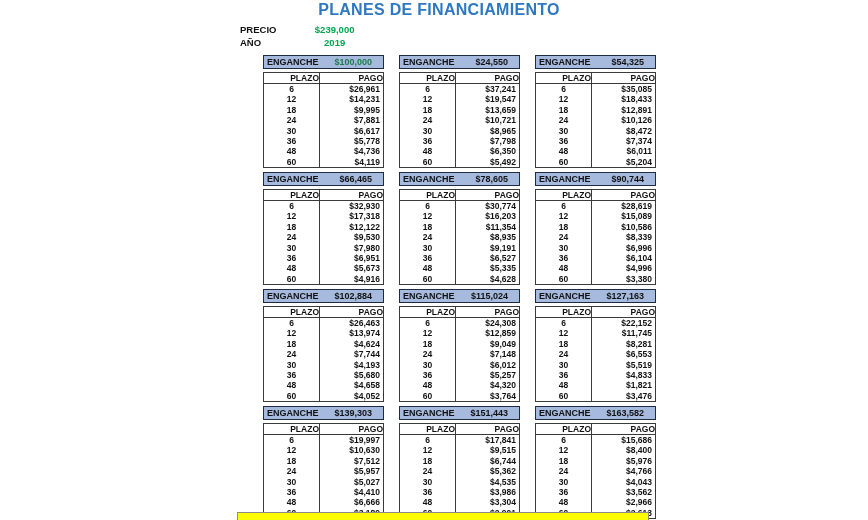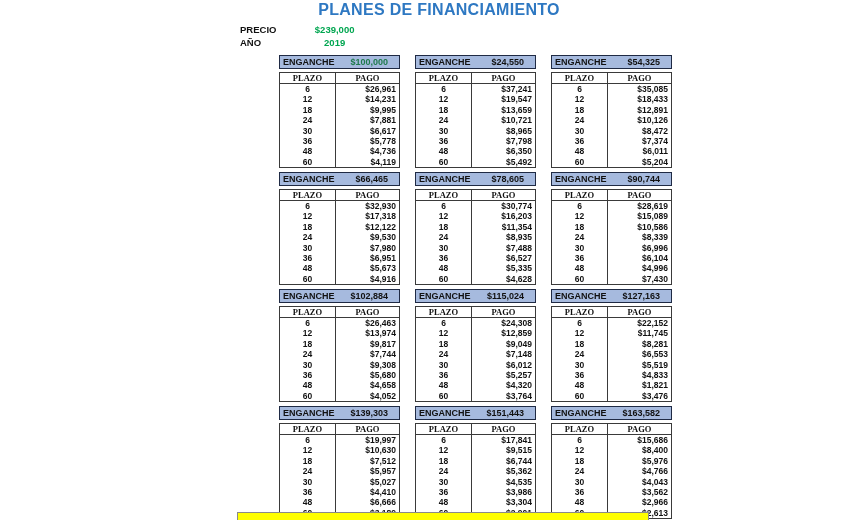--- a/index.html
+++ b/index.html
@@ -18,38 +18,38 @@
     position:absolute;left:233px;top:1px;width:412px;
     text-align:center;font-size:16px;letter-spacing:.3px;
     color:var(--title-blue);white-space:nowrap;
   }
   .info{position:absolute;left:240px;top:23px;font-size:9.5px;}
   .info-row{height:13px;line-height:13px;}
   .info-label{display:inline-block;width:68px;}
   .info-value{display:inline-block;width:48px;text-align:center;color:var(--value-green);}
 
   .plans-grid{
-    position:absolute;left:235px;top:55px;
+    position:absolute;left:219px;top:55px;
     display:grid;grid-template-columns:repeat(3,121px);
     column-gap:15px;row-gap:6px;padding-left:44px;
   }
   .plan-block{width:121px;height:111px;}
   .enganche-bar{
     height:14px;background:var(--header-fill);
     border:1.5px solid var(--header-border);
     display:flex;align-items:center;justify-content:space-between;
     font-size:9px;line-height:11px;padding:0 11px 0 3px;
   }
   .enganche-value.green{color:#1e7a4c;}
   .plan-table{
     margin-top:3px;border:1px solid var(--table-border);
     font-size:8.5px;background:#fff;
   }
   .tbl-head{display:flex;border-bottom:1px solid var(--table-border);height:11px;line-height:10px;}
-  .tbl-head .th{text-align:center;font-family:Liberation Serif, serif;}
+  .tbl-head .th{text-align:right;}
   .th.plazo,.td.plazo{width:56px;border-right:1px solid var(--table-border);}
   .th.pago,.td.pago{flex:1;}
   .tbl-body .tr{display:flex;height:10.4px;line-height:10.4px;}
   .td.plazo{text-align:center;}
   .td.pago{text-align:right;padding-right:3px;}
 
   .bottom-bar{
     position:absolute;left:237px;top:512px;width:412px;height:9px;
     background:var(--highlight-yellow);
     border:1px solid #8a8a8a;border-bottom:none;
@@ -283,21 +283,21 @@
             <div class="tr">
               <span class="td plazo">18</span>
               <span class="td pago">$11,354</span>
             </div>
             <div class="tr">
               <span class="td plazo">24</span>
               <span class="td pago">$8,935</span>
             </div>
             <div class="tr">
               <span class="td plazo">30</span>
-              <span class="td pago">$7,488</span>
+              <span class="td pago">$9,191</span>
             </div>
             <div class="tr">
               <span class="td plazo">36</span>
               <span class="td pago">$6,527</span>
             </div>
             <div class="tr">
               <span class="td plazo">48</span>
               <span class="td pago">$5,335</span>
             </div>
             <div class="tr">
@@ -342,21 +342,21 @@
             <div class="tr">
               <span class="td plazo">36</span>
               <span class="td pago">$6,104</span>
             </div>
             <div class="tr">
               <span class="td plazo">48</span>
               <span class="td pago">$4,996</span>
             </div>
             <div class="tr">
               <span class="td plazo">60</span>
-              <span class="td pago">$7,430</span>
+              <span class="td pago">$3,380</span>
             </div>
           </div>
     </div>
   </div>
 
   <div class="plan-block">
     <div class="enganche-bar">
       <span class="enganche-label">ENGANCHE</span>
       <span class="enganche-value">$102,884</span>
     </div>
@@ -369,29 +369,29 @@
             <div class="tr">
               <span class="td plazo">6</span>
               <span class="td pago">$26,463</span>
             </div>
             <div class="tr">
               <span class="td plazo">12</span>
               <span class="td pago">$13,974</span>
             </div>
             <div class="tr">
               <span class="td plazo">18</span>
-              <span class="td pago">$9,817</span>
+              <span class="td pago">$4,624</span>
             </div>
             <div class="tr">
               <span class="td plazo">24</span>
               <span class="td pago">$7,744</span>
             </div>
             <div class="tr">
               <span class="td plazo">30</span>
-              <span class="td pago">$9,308</span>
+              <span class="td pago">$4,193</span>
             </div>
             <div class="tr">
               <span class="td plazo">36</span>
               <span class="td pago">$5,680</span>
             </div>
             <div class="tr">
               <span class="td plazo">48</span>
               <span class="td pago">$4,658</span>
             </div>
             <div class="tr">

